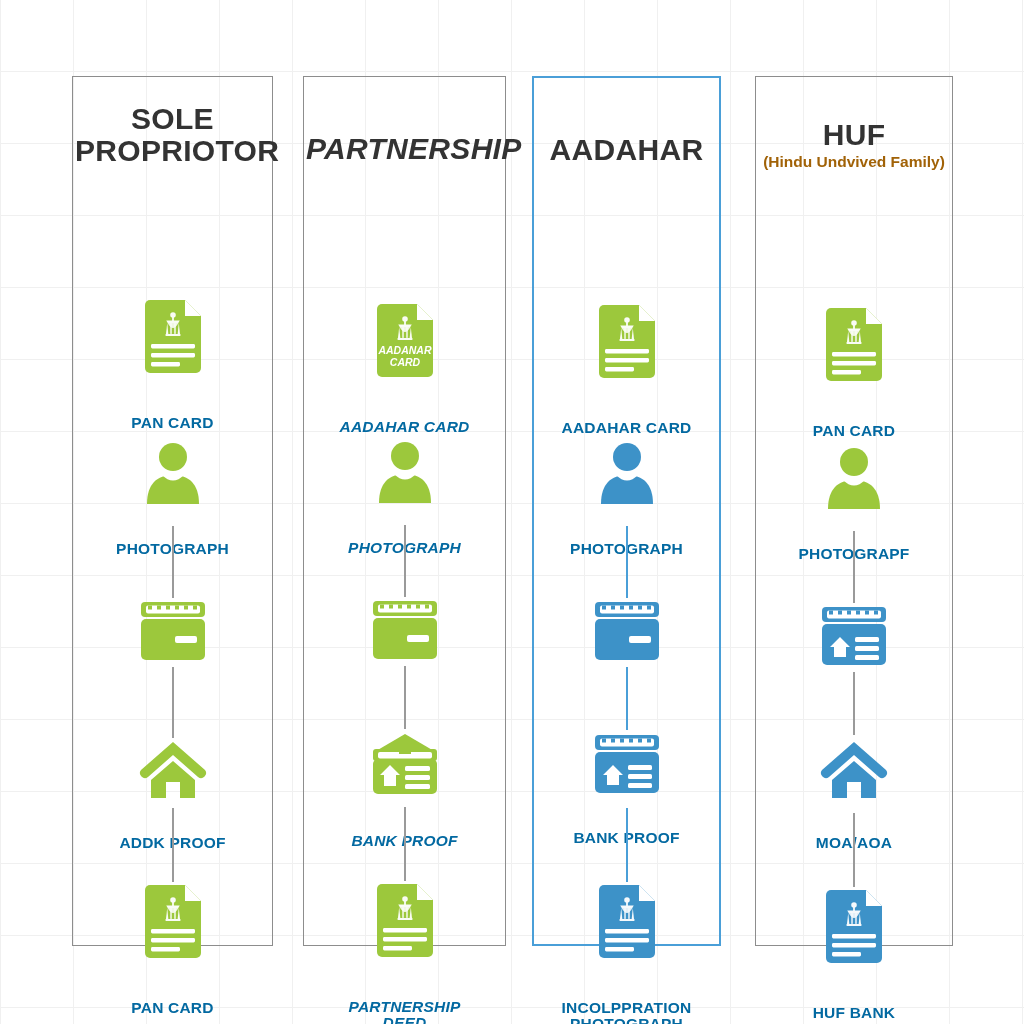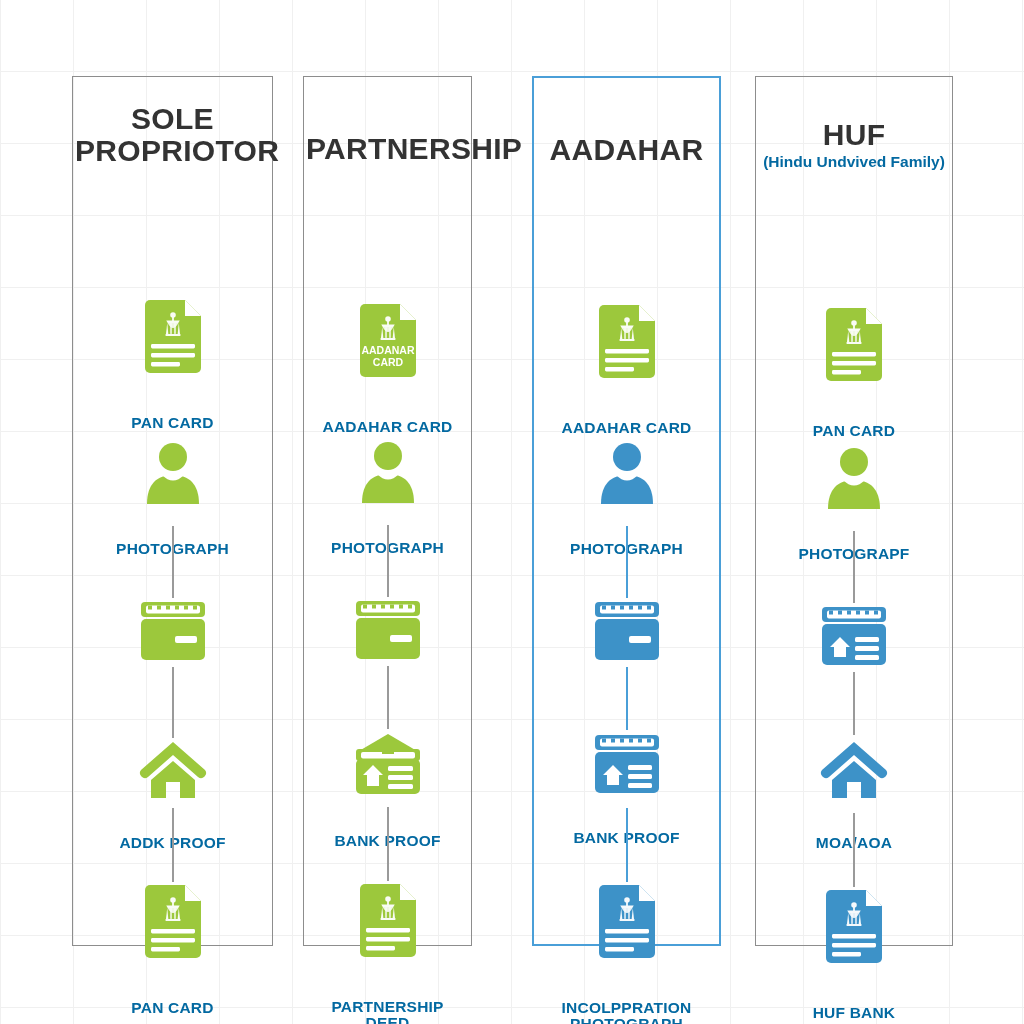--- a/index.html
+++ b/index.html
@@ -45,21 +45,21 @@
     border: 1px solid #8d8d8d;
     display: flex;
     flex-direction: column;
     align-items: center;
   }
   .column.accent {
     border: 2px solid #4a9fd8;
   }
 
   .col-0 { left: 72px;  width: 201px; }
-  .col-1 { left: 303px; width: 169px; }
+  .col-1 { left: 303px; width: 203px; font-style: italic; }
   .col-2 { left: 532px; width: 189px; }
   .col-3 { left: 755px; width: 198px; }
 
   
   .col-title {
     width: 100%;
     text-align: center;
     color: #333333;
     font-weight: bold;
     letter-spacing: 0.3px;
@@ -68,21 +68,21 @@
     white-space: pre-line;
   }
   .col-0 .col-title { font-size: 30px; margin-top: 26px; }
   .col-1 .col-title { font-size: 30px; margin-top: 56px; }
   .col-2 .col-title { font-size: 30px; margin-top: 56px; }
   .col-3 .col-title { font-size: 30px; margin-top: 42px; }
 
   .col-subtitle {
     width: 100%;
     text-align: center;
-    color: #0369a1;
+    color: #a16207;
     font-size: 15.5px;
     font-weight: bold;
     margin-top: 2px;
     white-space: nowrap;
   }
 
   
   .nodes {
     position: relative;
     width: 100%;

